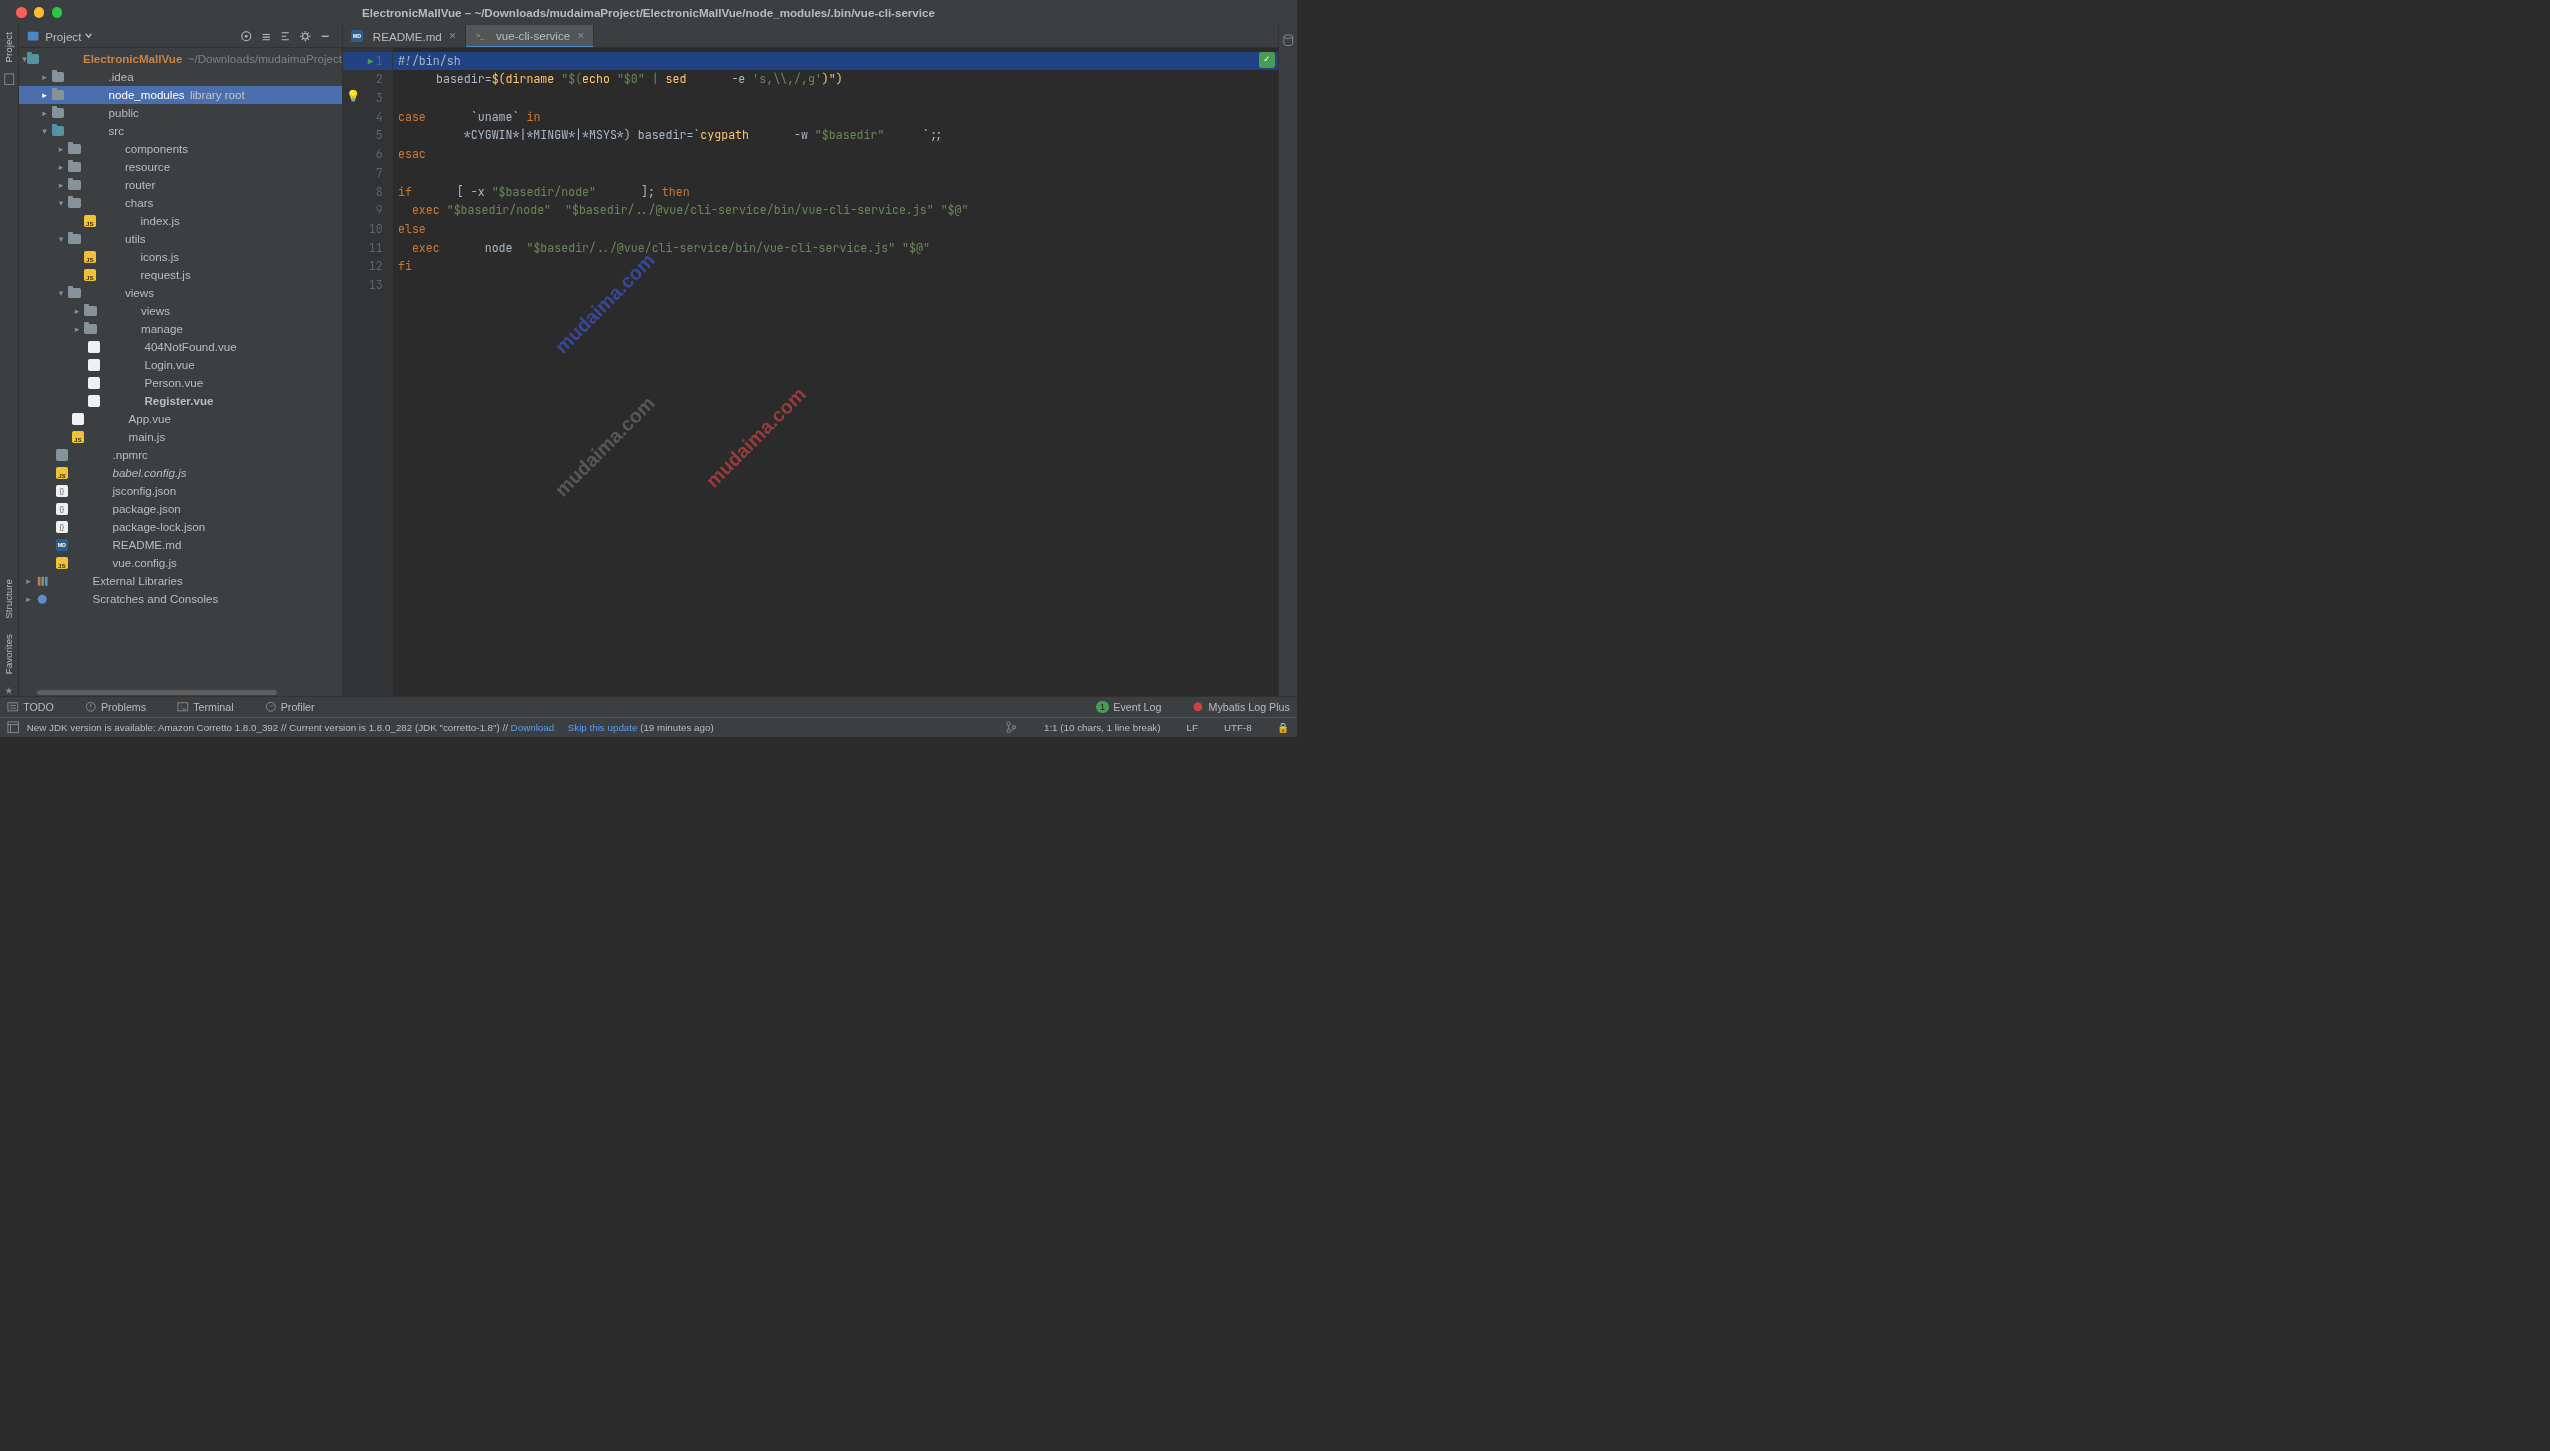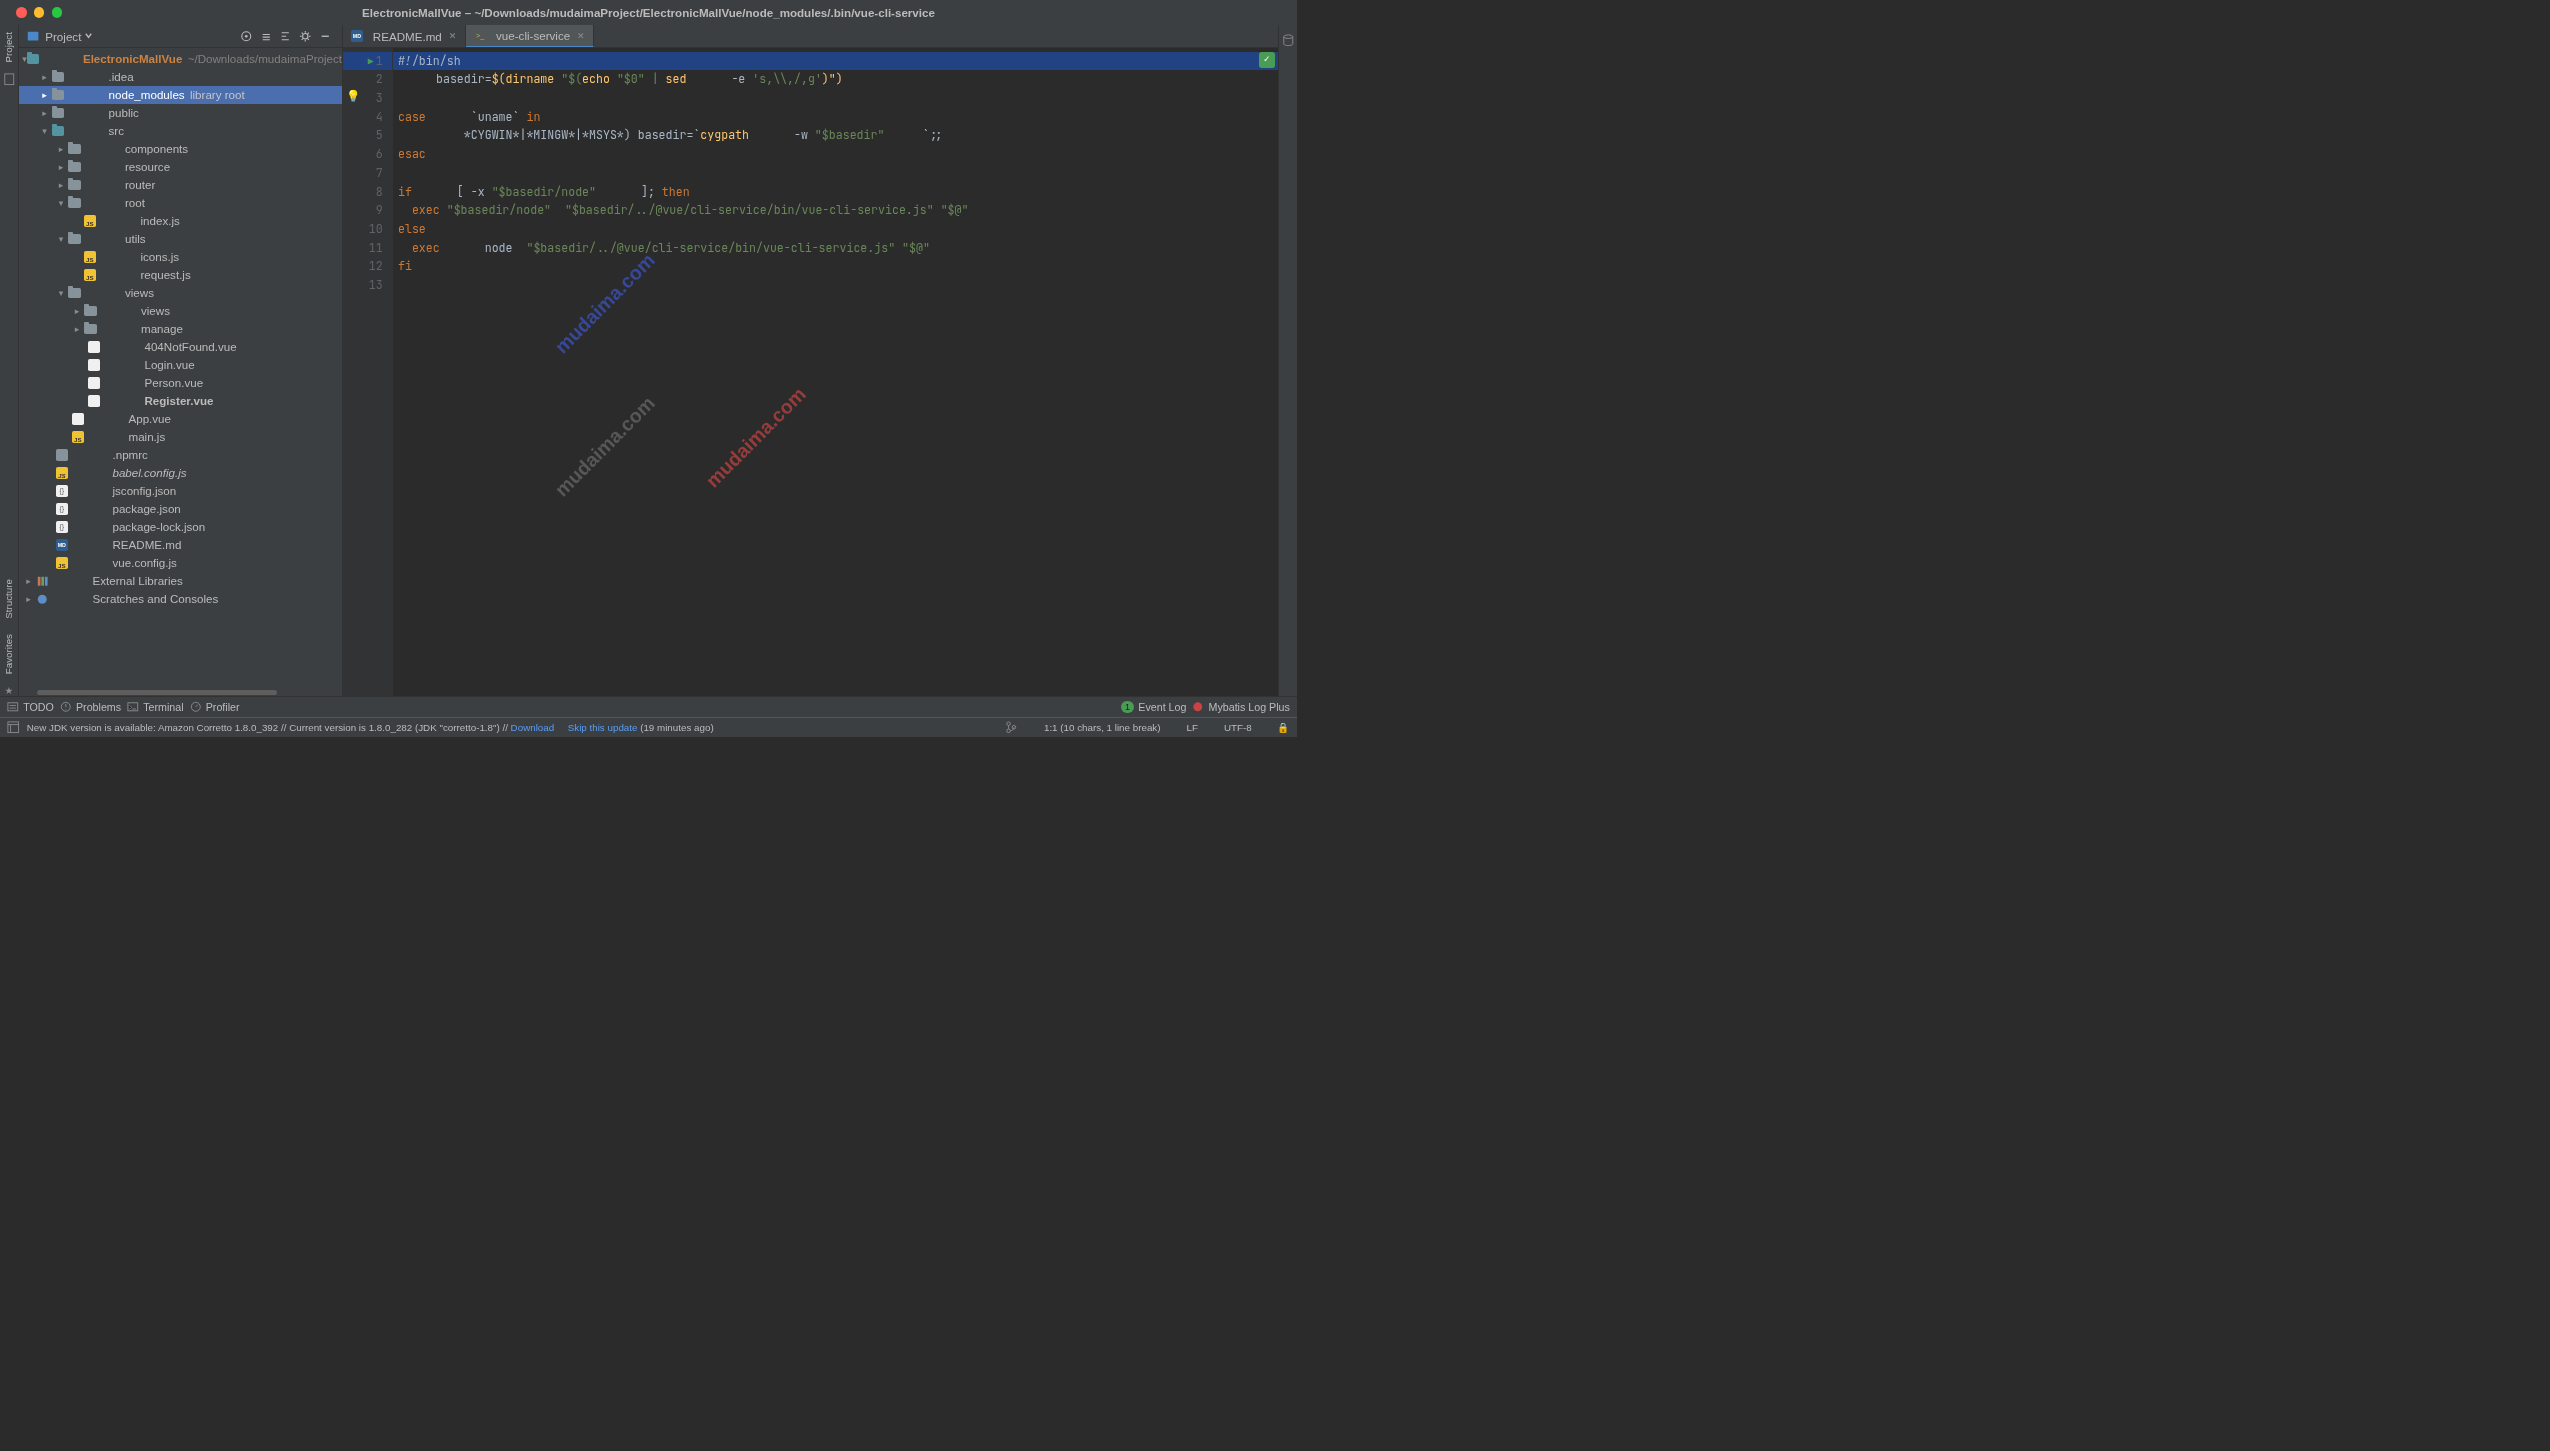--- a/index.html
+++ b/index.html
@@ -252,21 +252,21 @@
   white-space: nowrap;
 }
 
 .bottom-toolbar {
   height: 21.4px;
   background: #3c3f41;
   border-top: 0.9px solid #323232;
   display: flex;
   align-items: center;
   padding: 0 7.1px;
-  gap: 6px;
+  gap: 31px;
   font-size: 10.7px;
 }
 .tool-btn {
   display: flex;
   align-items: center;
   gap: 4.5px;
   cursor: pointer;
   color: #bbbbbb;
 }
 .bottom-spacer { flex: 1; }
@@ -433,21 +433,21 @@
         <span class="tree-icon">
             <div class="folder-grey"></div>
           </span>
         <span class="tree-label">router</span>
       </div>
       <div class="tree-row" style="padding-left:36px;">
         <span class="tree-arrow">▾</span>
         <span class="tree-icon">
             <div class="folder-grey"></div>
           </span>
-        <span class="tree-label">root</span>
+        <span class="tree-label">chars</span>
       </div>
       <div class="tree-row" style="padding-left:64px;">
         <span class="tree-icon">
             <div class="file-js">JS</div>
           </span>
         <span class="tree-label">index.js</span>
       </div>
       <div class="tree-row" style="padding-left:36px;">
         <span class="tree-arrow">▾</span>
         <span class="tree-icon">

